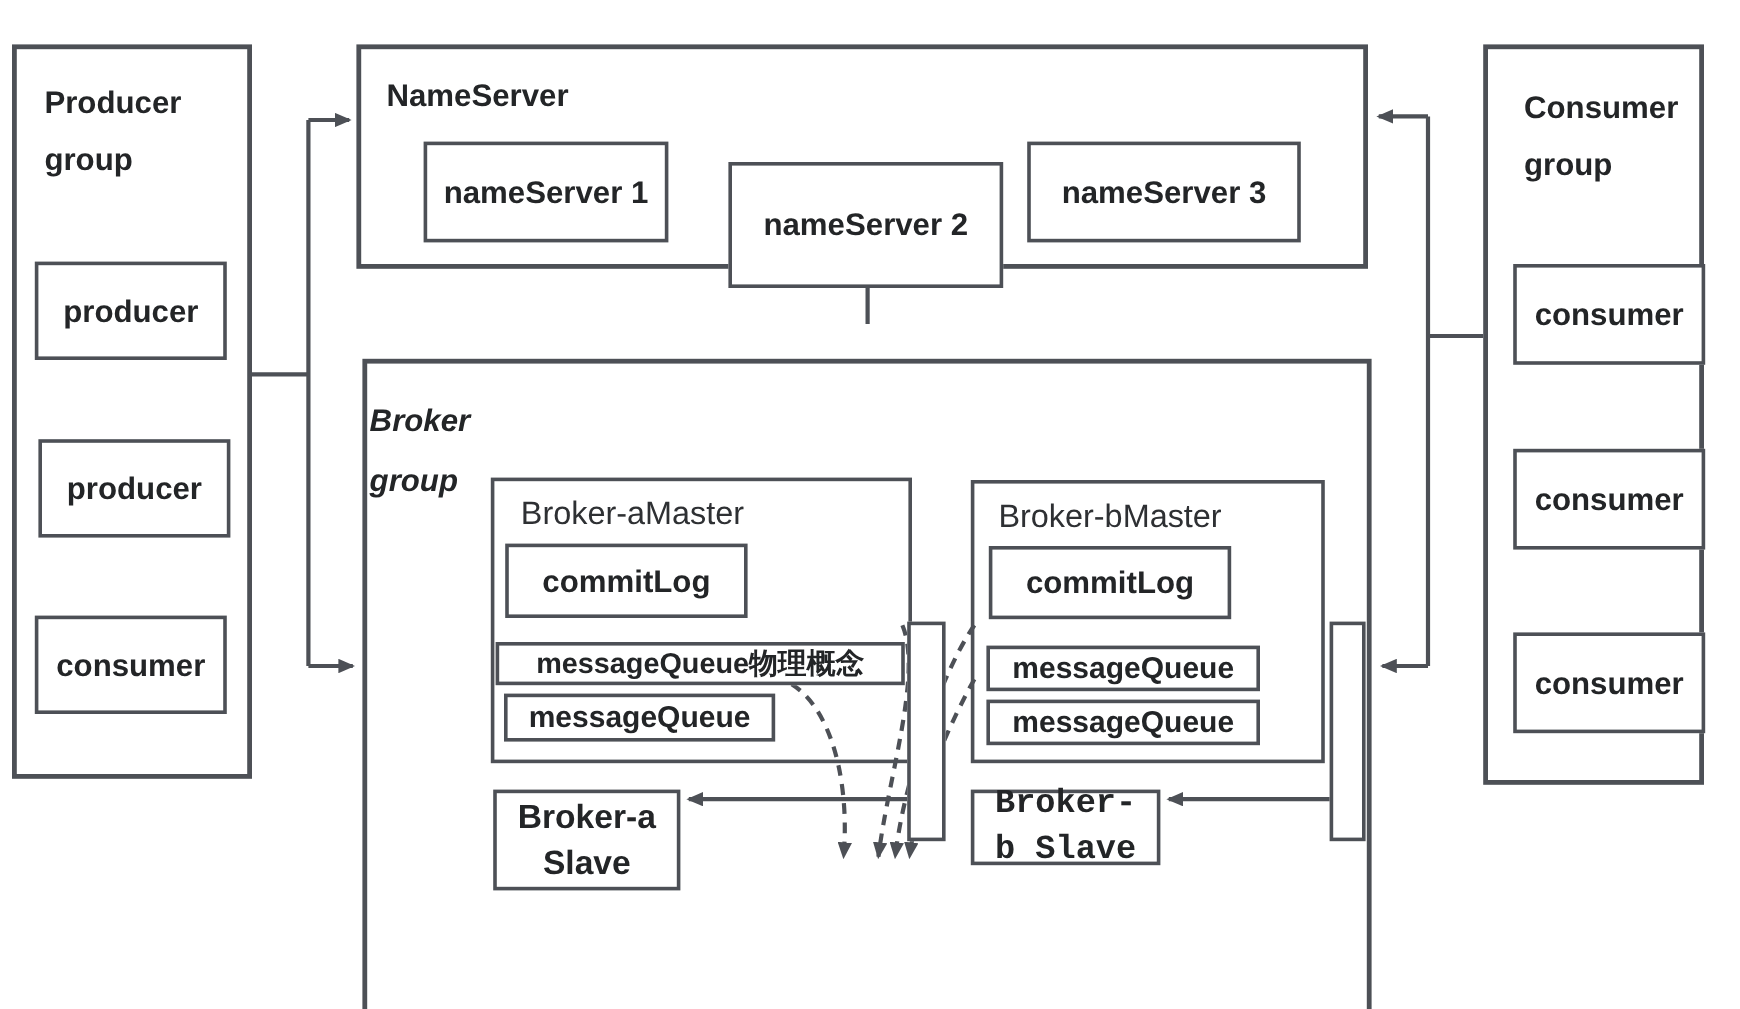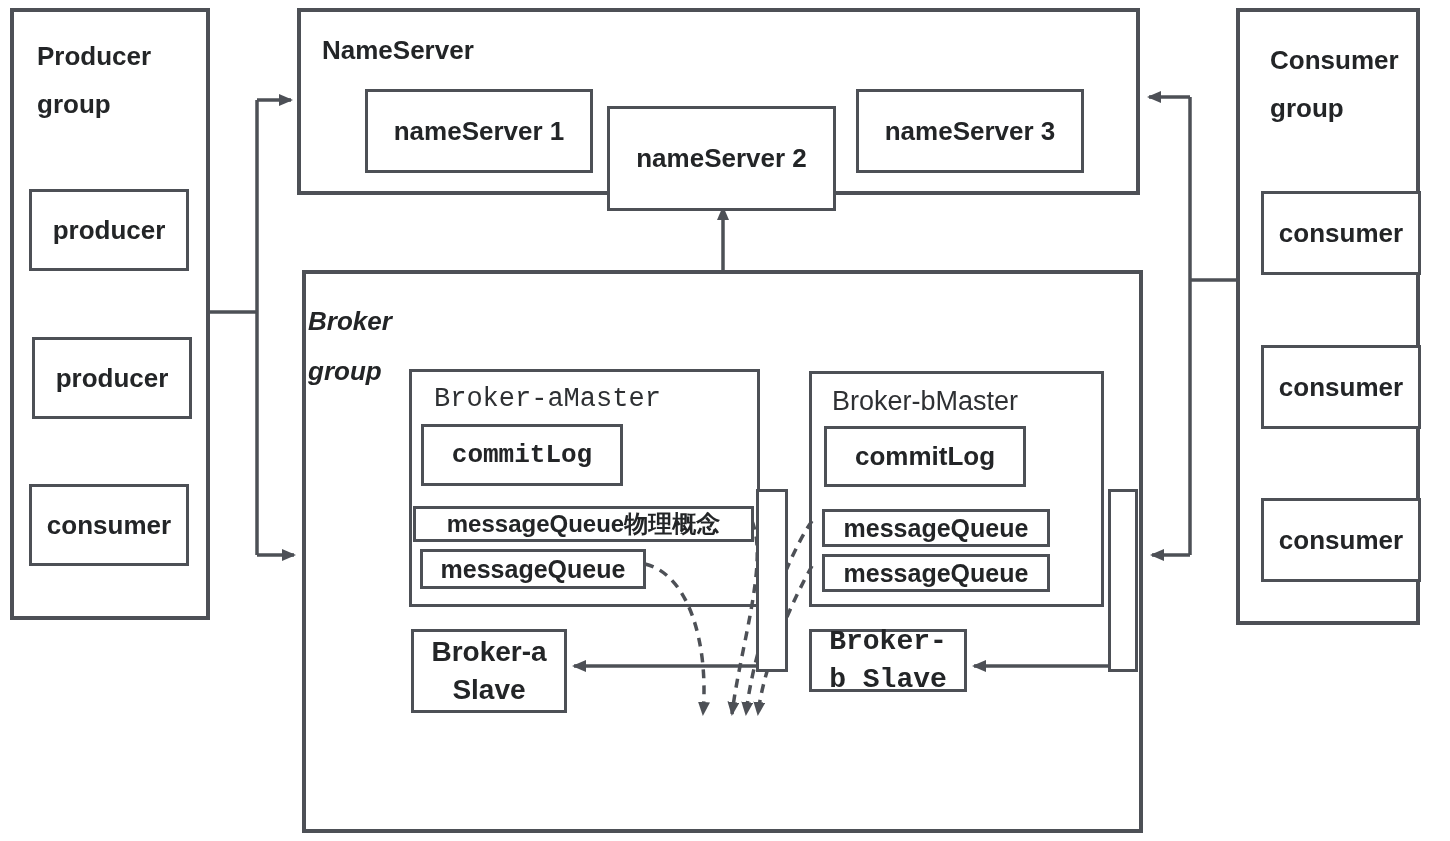--- a/index.html
+++ b/index.html
@@ -10,21 +10,21 @@
   html,body{margin:0;padding:0;background:var(--bg);}
   .stage{
     position:relative;
     width:1450px;height:841px;
     background:var(--bg);
     font-family:"Liberation Sans", sans-serif;
     color:var(--text);
     overflow:hidden;
   }
   .abs{position:absolute;box-sizing:border-box;}
-  .group{border:4px solid var(--stroke);background:transparent;}
+  .group{border:4px solid var(--stroke);background:transparent;margin-top:29px;}
   .node{
     border:3px solid var(--stroke);
     background:#fff;
     display:flex;align-items:center;justify-content:center;
     font-weight:700;font-size:26px;
     text-align:center;
     white-space:nowrap;
   }
   .grp-title{
     font-weight:700;font-size:26px;line-height:48px;
@@ -89,36 +89,36 @@
 
   <div class="abs group" style="left:10px;top:8px;width:200px;height:612px;">
     <div class="abs grp-title" style="left:23px;top:20px;width:150px;">Producer group</div>
     <div class="abs node" style="left:15px;top:177px;width:160px;height:82px;">producer</div>
     <div class="abs node" style="left:18px;top:325px;width:160px;height:82px;">producer</div>
     <div class="abs node" style="left:15px;top:472px;width:160px;height:82px;">consumer</div>
   </div>
 
   <div class="abs group" style="left:297px;top:8px;width:843px;height:187px;">
     <div class="abs grp-title" style="left:21px;top:14px;white-space:nowrap;">NameServer</div>
-    <div class="abs node" style="left:64px;top:77px;width:228px;height:84px;">nameServer 1</div>
+    <div class="abs node" style="left:52px;top:77px;width:204px;height:84px;">nameServer 1</div>
     <div class="abs node" style="left:306px;top:94px;width:229px;height:105px;">nameServer 2</div>
     <div class="abs node" style="left:555px;top:77px;width:228px;height:84px;">nameServer 3</div>
   </div>
 
   <div class="abs group" style="left:1236px;top:8px;width:184px;height:617px;">
     <div class="abs grp-title" style="left:30px;top:24px;width:150px;">Consumer group</div>
     <div class="abs node" style="left:21px;top:179px;width:160px;height:84px;">consumer</div>
     <div class="abs node" style="left:21px;top:333px;width:160px;height:84px;">consumer</div>
     <div class="abs node" style="left:21px;top:486px;width:160px;height:84px;">consumer</div>
   </div>
 
   <div class="abs group" style="left:302px;top:270px;width:841px;height:563px;">
     <div class="abs grp-title" style="left:2px;top:22px;width:120px;line-height:50px;font-style:italic;">Broker group</div>
 
-    <div class="abs" style="left:103px;top:95px;width:351px;height:238px;border:3px solid var(--stroke);font-family:Liberation Mono, monospace;">
+    <div class="abs" style="left:103px;top:95px;width:351px;height:238px;border:3px solid var(--stroke);">
       <div class="abs master-label" style="left:22px;top:12px;">Broker-aMaster</div>
       <div class="abs node" style="left:9px;top:52px;width:202px;height:62px;">commitLog</div>
     </div>
 
     <div class="abs node phys" style="left:107px;top:232px;width:341px;height:36px;">messageQueue物理概念</div>
     <div class="abs node mq" style="left:114px;top:275px;width:226px;height:40px;">messageQueue</div>
 
     <div class="abs" style="left:503px;top:97px;width:295px;height:236px;border:3px solid var(--stroke);">
       <div class="abs master-label" style="left:20px;top:12px;">Broker-bMaster</div>
       <div class="abs node" style="left:12px;top:52px;width:202px;height:61px;">commitLog</div>

